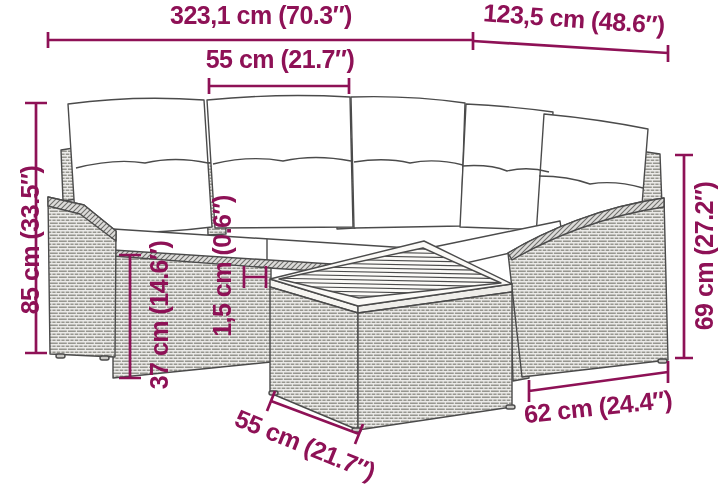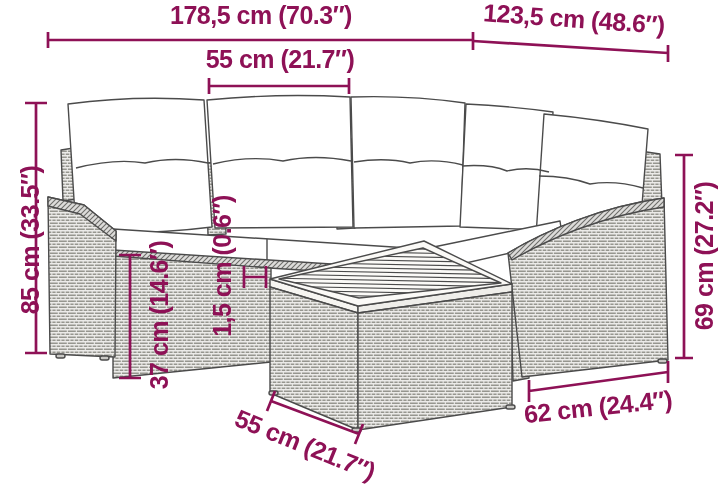--- a/index.html
+++ b/index.html
@@ -132,21 +132,21 @@
       <path d="M244 266 V288 M266 266 V288 M244 277 H266"></path>
 
       <path d="M684 155 V358 M675 155 H693 M675 358 H693"></path>
 
       <path d="M529 391 L668 372 M529 380 V402 M668 361 V383"></path>
 
       <path d="M271 401 L359 434 M275 391 L267 411 M363 424 L355 444"></path>
     </g>
   </svg>
 
-  <div class="dim" style="left:261px; top:15px;">178,5 cm (70.3″)</div>
+  <div class="dim" style="left:261px; top:15px;">323,1 cm (70.3″)</div>
 
   <div class="dim" style="left:574px; top:19px; --r:4deg;">123,5 cm (48.6″)</div>
 
   <div class="dim" style="left:280px; top:59px;">55 cm (21.7″)</div>
 
   <div class="dim" style="left:30px; top:240px; --r:-90deg;">85 cm (33.5″)</div>
 
   <div class="dim" style="left:159px; top:315px; --r:-90deg;">37 cm (14.6″)</div>
 
   <div class="dim" style="left:222px; top:266px; --r:-90deg;">1,5 cm (0.6″)</div>

